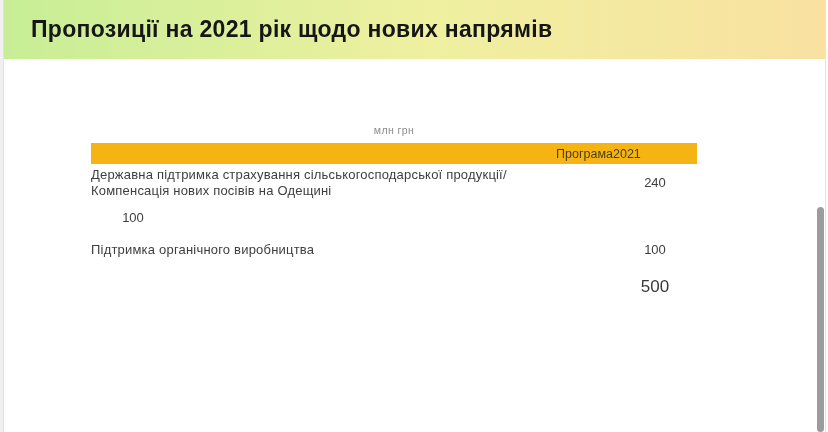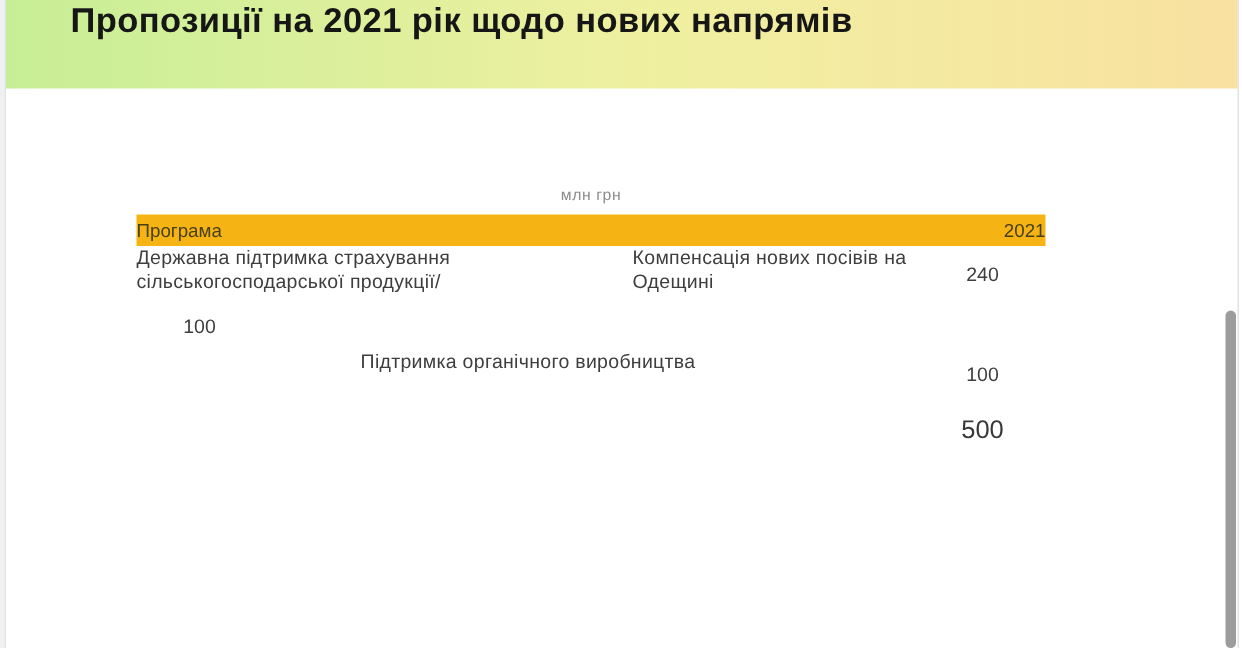--- a/index.html
+++ b/index.html
@@ -4,31 +4,31 @@
 <style>
   * { margin:0; padding:0; box-sizing:border-box; }
   html,body { width:828px; height:432px; background:#ffffff; overflow:hidden;
               font-family:"Liberation Sans", sans-serif; }
   .viewport { position:relative; width:828px; height:432px; background:#fff; }
   .left-gutter { position:absolute; left:0; top:0; width:3px; height:432px; background:#f0f0f2; }
   .slide { position:absolute; left:3px; top:0; width:821px; height:432px; background:#fff;
            border-left:1px solid #e2e2e2; border-right:1px solid #e2e2e2; box-sizing:content-box; }
   .banner { position:absolute; left:0; top:0; width:100%; height:59px;
             background:linear-gradient(90deg,#c7ee96 0%,#eff0a0 52%,#f9e1a1 100%);
-            display:flex; padding-left:43px; }
+            display:flex; align-items:center; padding-left:27px; }
   .banner h1 { font-size:23px; font-weight:700; color:#161616; letter-spacing:0.3px; }
   .table-wrap { position:absolute; left:87px; top:60px; width:606px; }
   .unit-row { display:flex; justify-content:center; margin-top:64px; margin-bottom:7px; }
   .unit { width:84px; text-align:center; font-size:10.5px; color:#8c8c8c; letter-spacing:0.4px; }
   .thead { display:flex; align-items:center; height:21px; background:#f6b414;
            font-size:12.5px; font-weight:500; color:#473f15; }
-  .thead .hcell-program { flex:1; text-align:left; }
-  .thead .hcell-year { width:84px; text-align:right; }
+  .thead .hcell-program { flex:1; text-align:right; }
+  .thead .hcell-year { width:84px; text-align:left; }
   .trow { display:flex; }
-  .trow .tlabel { flex:1; display:flex; justify-content:center;
+  .trow .tlabel { flex:1; display:flex; flex-direction:column; justify-content:center;
                   font-size:13px; color:#3e3e3e; line-height:15.5px; letter-spacing:0.2px; }
   .trow .tvalue { width:84px; display:flex; align-items:center; justify-content:center;
                   font-size:13px; color:#3e3e3e; }
   .row-0 { height:37px; }
   .row-1 { height:32px; }
   .row-2 { height:33px; }
   .row-3 { height:33px; }
   .total-row { display:flex; justify-content:flex-end; margin-top:6px; height:30px; }
   .total-value { width:84px; display:flex; align-items:center; justify-content:center;
                  font-size:17px; font-weight:400; color:#383838; }

